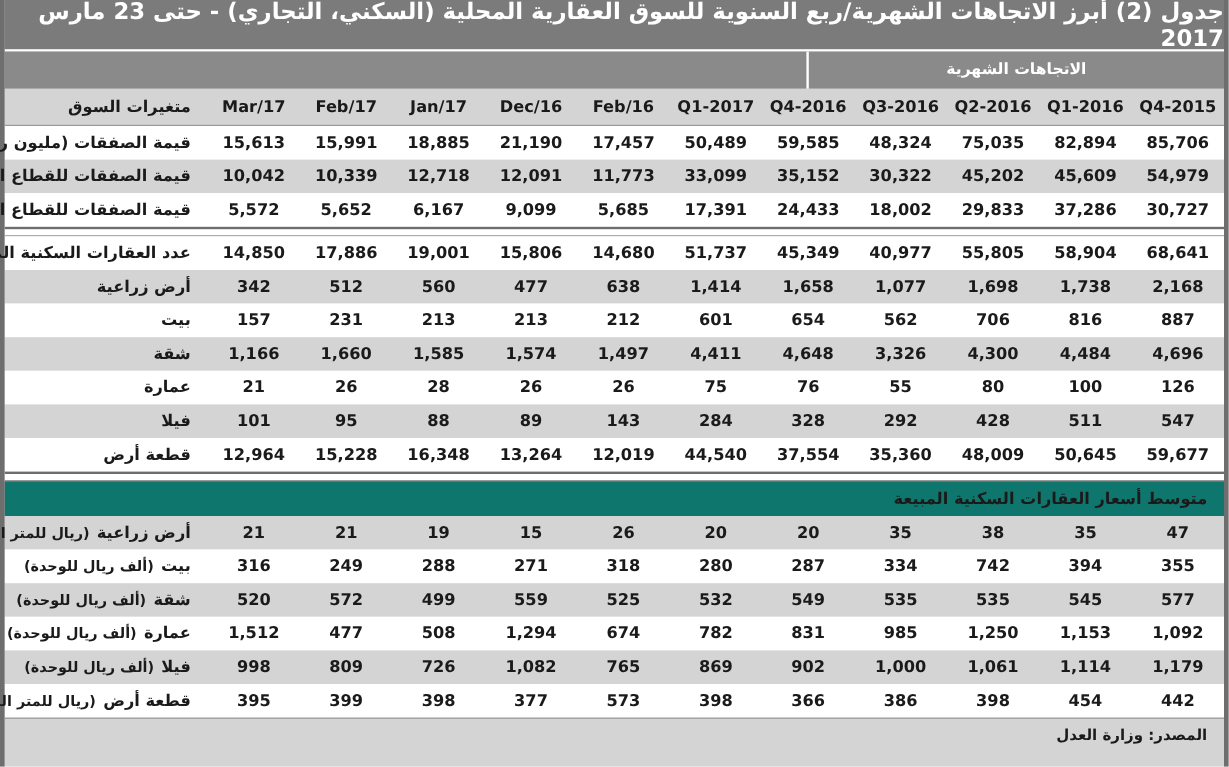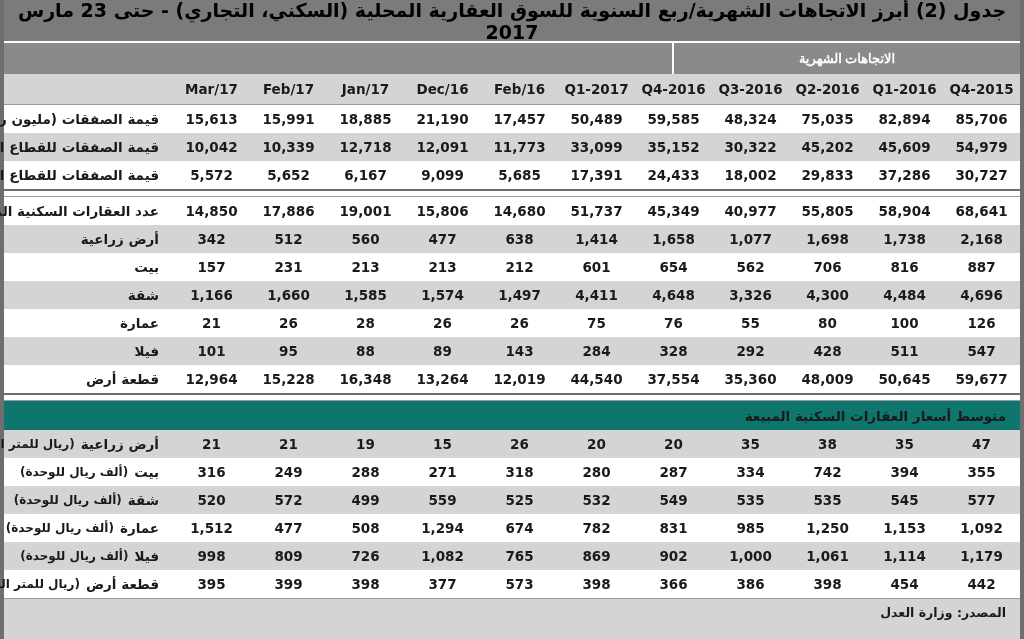--- a/index.html
+++ b/index.html
@@ -21,52 +21,51 @@
     border-left: 4px solid #6e6e6e;
     border-right: 4px solid #6e6e6e;
     background: #ffffff;
     display: flex;
     flex-direction: column;
   }
 
   
   #title-bar {
     background: #7b7b7b;
-    color: #000000;
+    color: #ffffff;
     height: 41px;
     display: flex;
     align-items: center;
     justify-content: center;
     font-size: 19px;
     font-weight: bold;
     letter-spacing: 0px;
     flex: 0 0 auto;
     border-bottom: 2px solid #ffffff;
-    text-align: center;
   }
 
   
   #group-row {
     background: #8a8a8a;
     color: #ffffff;
     height: 31px;
     display: flex;
     flex-direction: row;
     flex: 0 0 auto;
     font-size: 13px;
     font-weight: bold;
   }
   #group-row .grp {
     display: flex;
     align-items: center;
     justify-content: center;
     box-sizing: border-box;
   }
   .grp-quarter { flex: 0 0 462px; border-left: 2px solid #ffffff; }
-  .grp-month   { flex: 0 0 348px; border-left: 2px solid #ffffff; font-family: Liberation Serif, serif; }
+  .grp-month   { flex: 0 0 348px; border-left: 2px solid #ffffff; }
   .grp-blank   { flex: 1 1 auto; }
 
   
   #col-row {
     background: #d4d4d4;
     color: #1a1a1a;
     height: 30px;
     display: flex;
     flex-direction: row;
     flex: 0 0 auto;
@@ -169,20 +168,21 @@
       <div class="cell">2016-Q1</div>
       <div class="cell">2016-Q2</div>
       <div class="cell">2016-Q3</div>
       <div class="cell">2016-Q4</div>
       <div class="cell">2017-Q1</div>
       <div class="cell">Feb/16</div>
       <div class="cell">Dec/16</div>
       <div class="cell">Jan/17</div>
       <div class="cell">Feb/17</div>
       <div class="cell">Mar/17</div>
+      <div class="label-cell">متغيرات السوق</div>
     </div>
 
   <div id="section-1">
       <div class="row plain">
         <div class="cell">85,706</div>
         <div class="cell">82,894</div>
         <div class="cell">75,035</div>
         <div class="cell">48,324</div>
         <div class="cell">59,585</div>
         <div class="cell">50,489</div>

